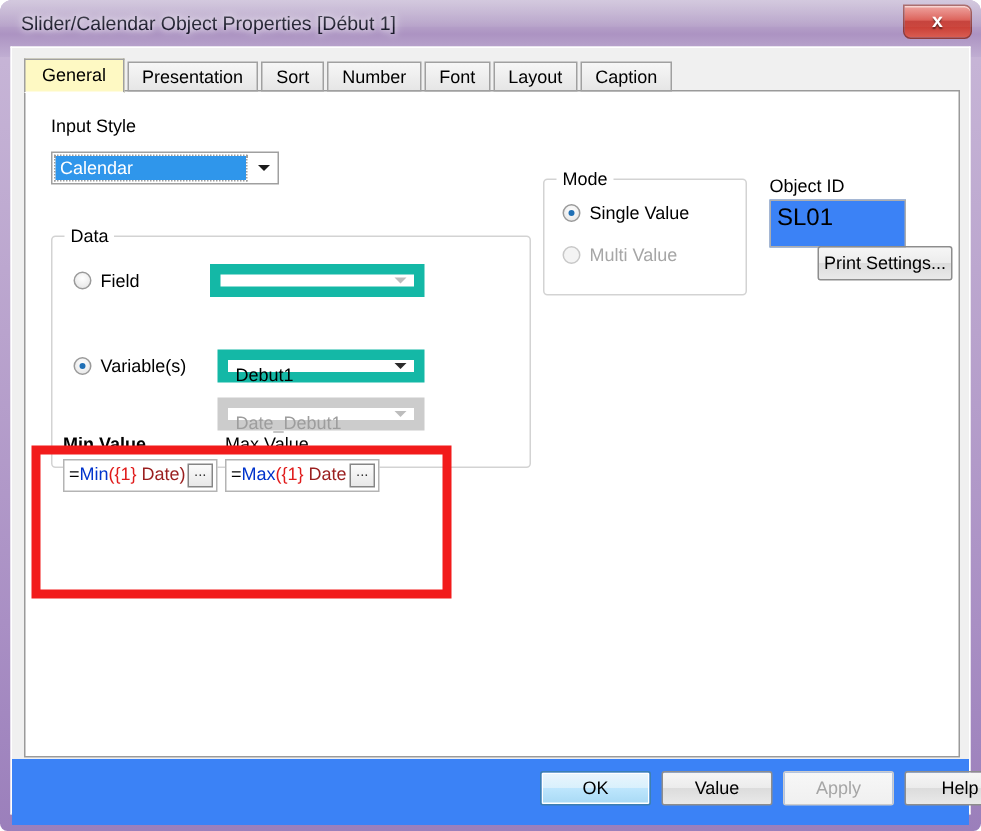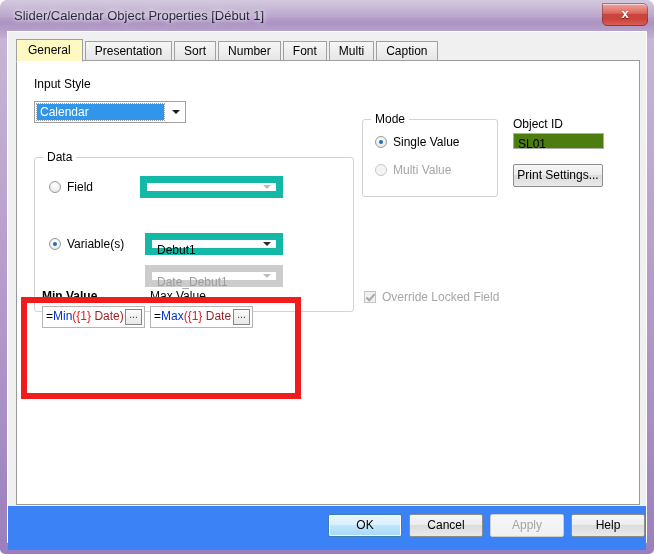--- a/index.html
+++ b/index.html
@@ -256,24 +256,24 @@
     border: solid #a8a8a8;
     border-width: 0 2px 2px 0;
     transform: rotate(42deg);
   }
   .checkbox .cl { font-size: 12px; color: #a6a6a6; }
 
   
   .textbox {
     position: absolute;
     box-sizing: border-box;
-    height: 16px;
-    background: #4d7c0f;
+    height: 32px;
+    background: #3b82f6;
     border: 1px solid #adadad;
-    font-size: 12px;
+    font-size: 16px;
     padding: 3px 4px;
     color: #000;
   }
 
   
   .expr-field {
     position: absolute;
     box-sizing: border-box;
     height: 22px;
     background: #ffffff;
@@ -308,20 +308,21 @@
     box-sizing: border-box;
     height: 23px;
     border: 1px solid #8d8d8d;
     border-radius: 2px;
     background: linear-gradient(to bottom, #f6f6f6 0%, #ececec 48%, #dcdcdc 50%, #e9e9e9 100%);
     font-size: 12px;
     text-align: center;
     line-height: 21px;
     color: #000;
     cursor: pointer;
+    margin-left: 32px;
   }
   .btn.default {
     border: 1px solid #3c7fb1;
     background: linear-gradient(to bottom, #eaf6fd 0%, #d9f0fc 48%, #bee6fd 50%, #a7d9f5 100%);
     box-shadow: inset 0 0 0 1px #ffffff;
   }
   .btn.disabled {
     color: #a6a6a6;
     border-color: #cccccc;
     background: linear-gradient(to bottom, #f7f7f7 0%, #f0f0f0 100%);
@@ -357,21 +358,21 @@
   </div>
 
   <div id="dialog-client">
 
     <div id="tab-strip">
       <div class="tab active">General</div>
       <div class="tab">Presentation</div>
       <div class="tab">Sort</div>
       <div class="tab">Number</div>
       <div class="tab">Font</div>
-      <div class="tab">Multi</div>
+      <div class="tab">Layout</div>
       <div class="tab">Caption</div>
     </div>
 
     <div id="tab-page">
 
       <div class="lbl" style="left:17px; top:16px;">Input Style</div>
       <div class="combo" id="input-style-combo" style="left:17px; top:40px; width:152px;">
         <div class="cv">Calendar</div>
         <div class="arrow">
             <i></i>
@@ -431,30 +432,26 @@
         <span class="tk tk-eq">=</span><span class="tk tk-fn">Min</span><span class="tk tk-set">({1}</span><span class="tk tk-fld"> Date)</span>
         <div class="ellipsis-btn">...</div>
       </div>
 
       <div class="lbl" style="left:133px; top:228px;">Max Value</div>
       <div class="expr-field" style="left:133px; top:245px; width:103px;">
         <span class="tk tk-eq">=</span><span class="tk tk-fn">Max</span><span class="tk tk-set">({1}</span><span class="tk tk-fld"> Date</span>
         <div class="ellipsis-btn">...</div>
       </div>
 
-      <div class="checkbox checked" style="left:347px; top:229px;">
-        <span class="box"></span>
-        <span class="cl">Override Locked Field</span>
-      </div>
 
     </div>
 
     <div id="annotation-box"></div>
 
     <div id="button-bar">
       <div class="btn default" style="left:320px; top:8px; width:74px;">OK</div>
-      <div class="btn" style="left:401px; top:8px; width:74px;">Cancel</div>
+      <div class="btn" style="left:401px; top:8px; width:74px;">Value</div>
       <div class="btn disabled" style="left:482px; top:8px; width:74px;">Apply</div>
       <div class="btn" style="left:563px; top:8px; width:74px;">Help</div>
     </div>
 
   </div>
 </div>
 
 </body></html>

